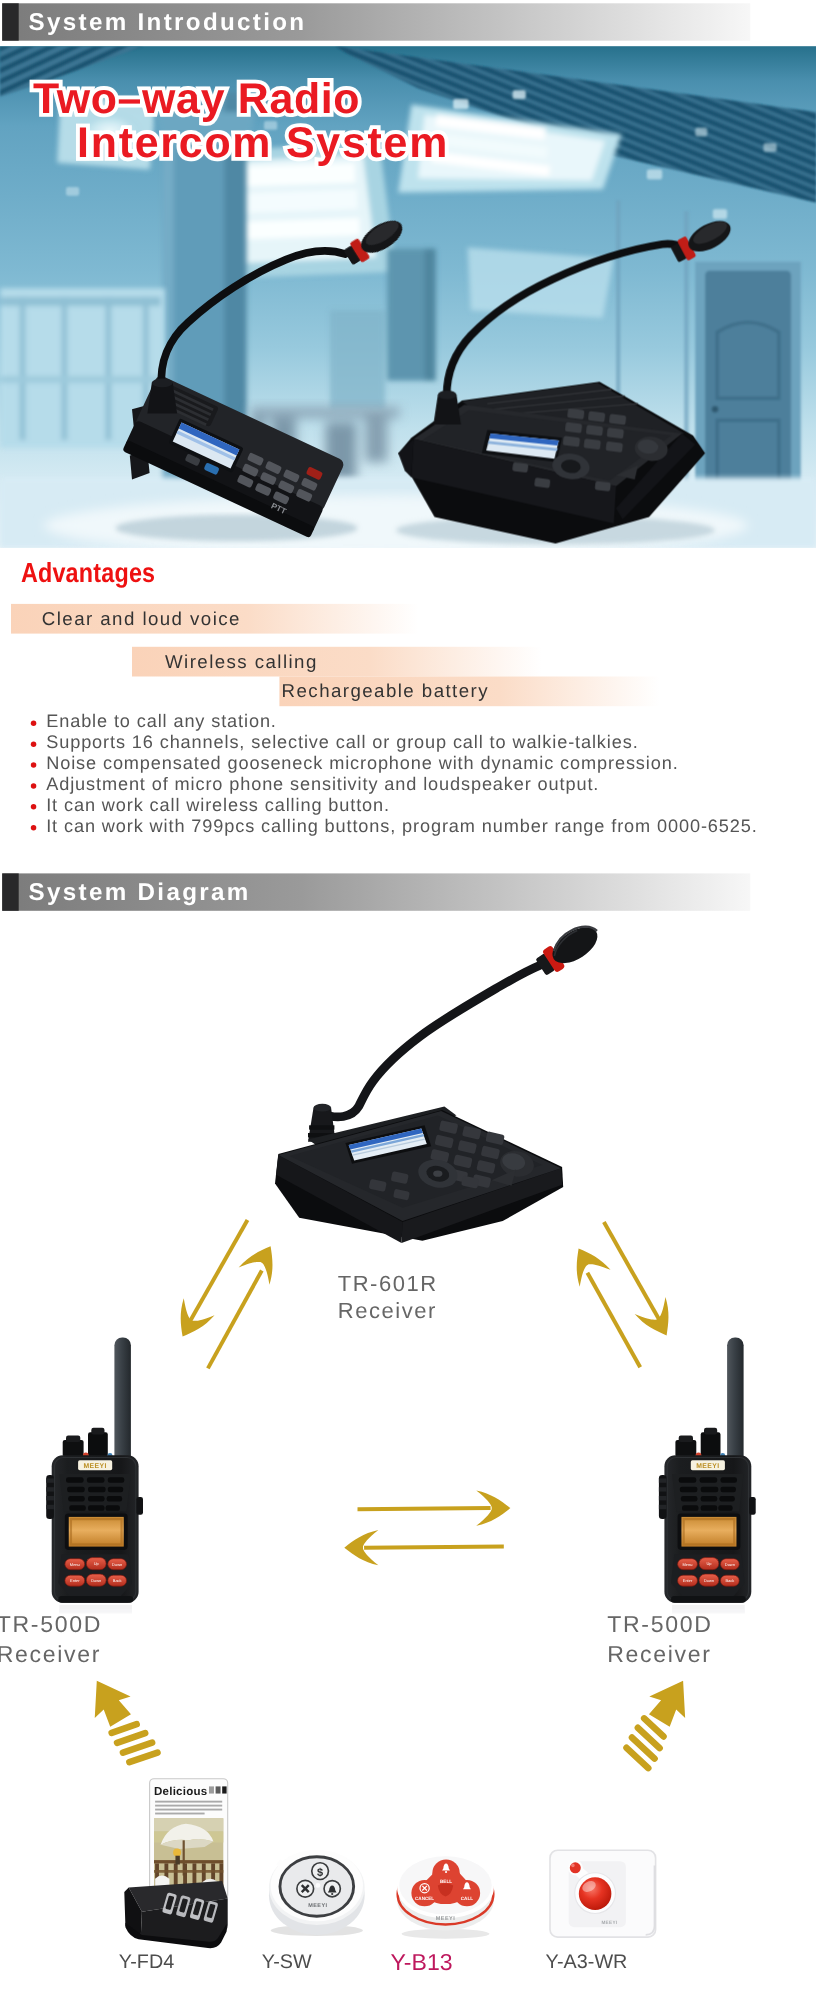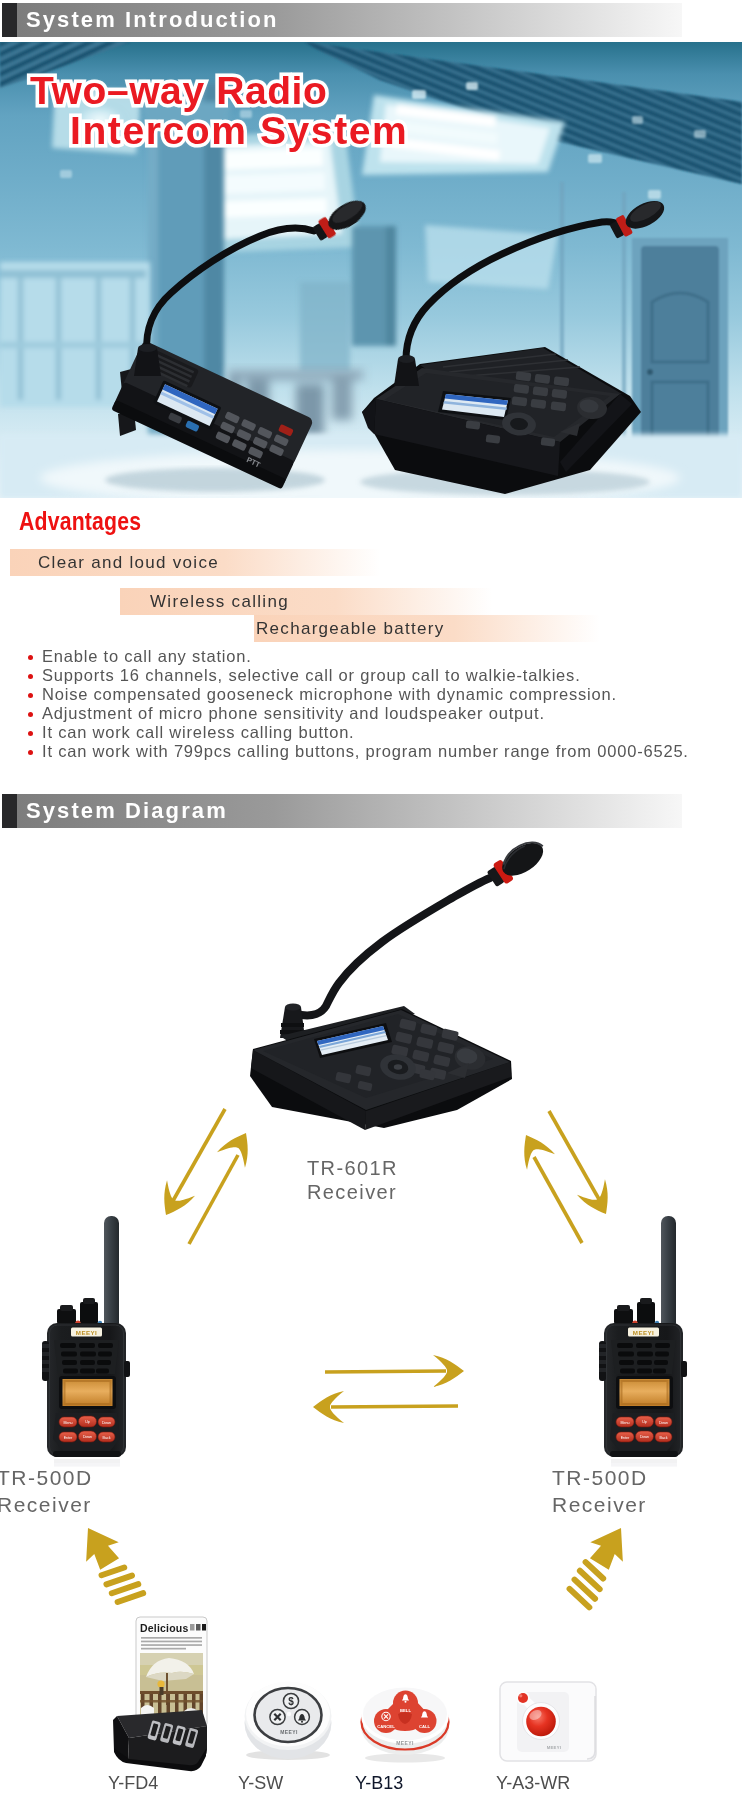--- a/index.html
+++ b/index.html
@@ -583,14 +583,14 @@
  <ellipse cx="535.5" cy="885" rx="6.5" ry="4.5" fill="#ffffff" opacity=".4" transform="rotate(-28 535.5 885)"></ellipse>
  <text x="554" y="919" font-size="4.2" font-weight="bold" fill="#a8abae" text-anchor="middle" letter-spacing="0.3">MEEYI</text>
 </g>
 </svg>
 
 <div class="lbl" style="left:307px;top:1156px;width:180px;font-size:20px;line-height:24px;letter-spacing:1.4px;">TR-601R<br>Receiver</div>
 <div class="lbl" style="left:-3px;top:1464px;width:180px;font-size:21px;line-height:27px;letter-spacing:1.5px;">TR-500D<br>Receiver</div>
 <div class="lbl" style="left:552px;top:1464px;width:180px;font-size:21px;line-height:27px;letter-spacing:1.5px;">TR-500D<br>Receiver</div>
 <div class="lbl" style="left:108px;top:1773px;width:100px;font-size:18px;color:#4d4d4d;">Y-FD4</div>
 <div class="lbl" style="left:238px;top:1773px;width:100px;font-size:18px;color:#4d4d4d;">Y-SW</div>
-<div class="lbl" style="left:355px;top:1773px;width:100px;font-size:18px;color:#0f172a;">Y-B13</div>
+<div class="lbl" style="left:355px;top:1773px;width:100px;font-size:21px;color:#be185d;">Y-B13</div>
 <div class="lbl" style="left:496px;top:1773px;width:100px;font-size:18px;color:#4d4d4d;">Y-A3-WR</div>
 
 </body></html>

